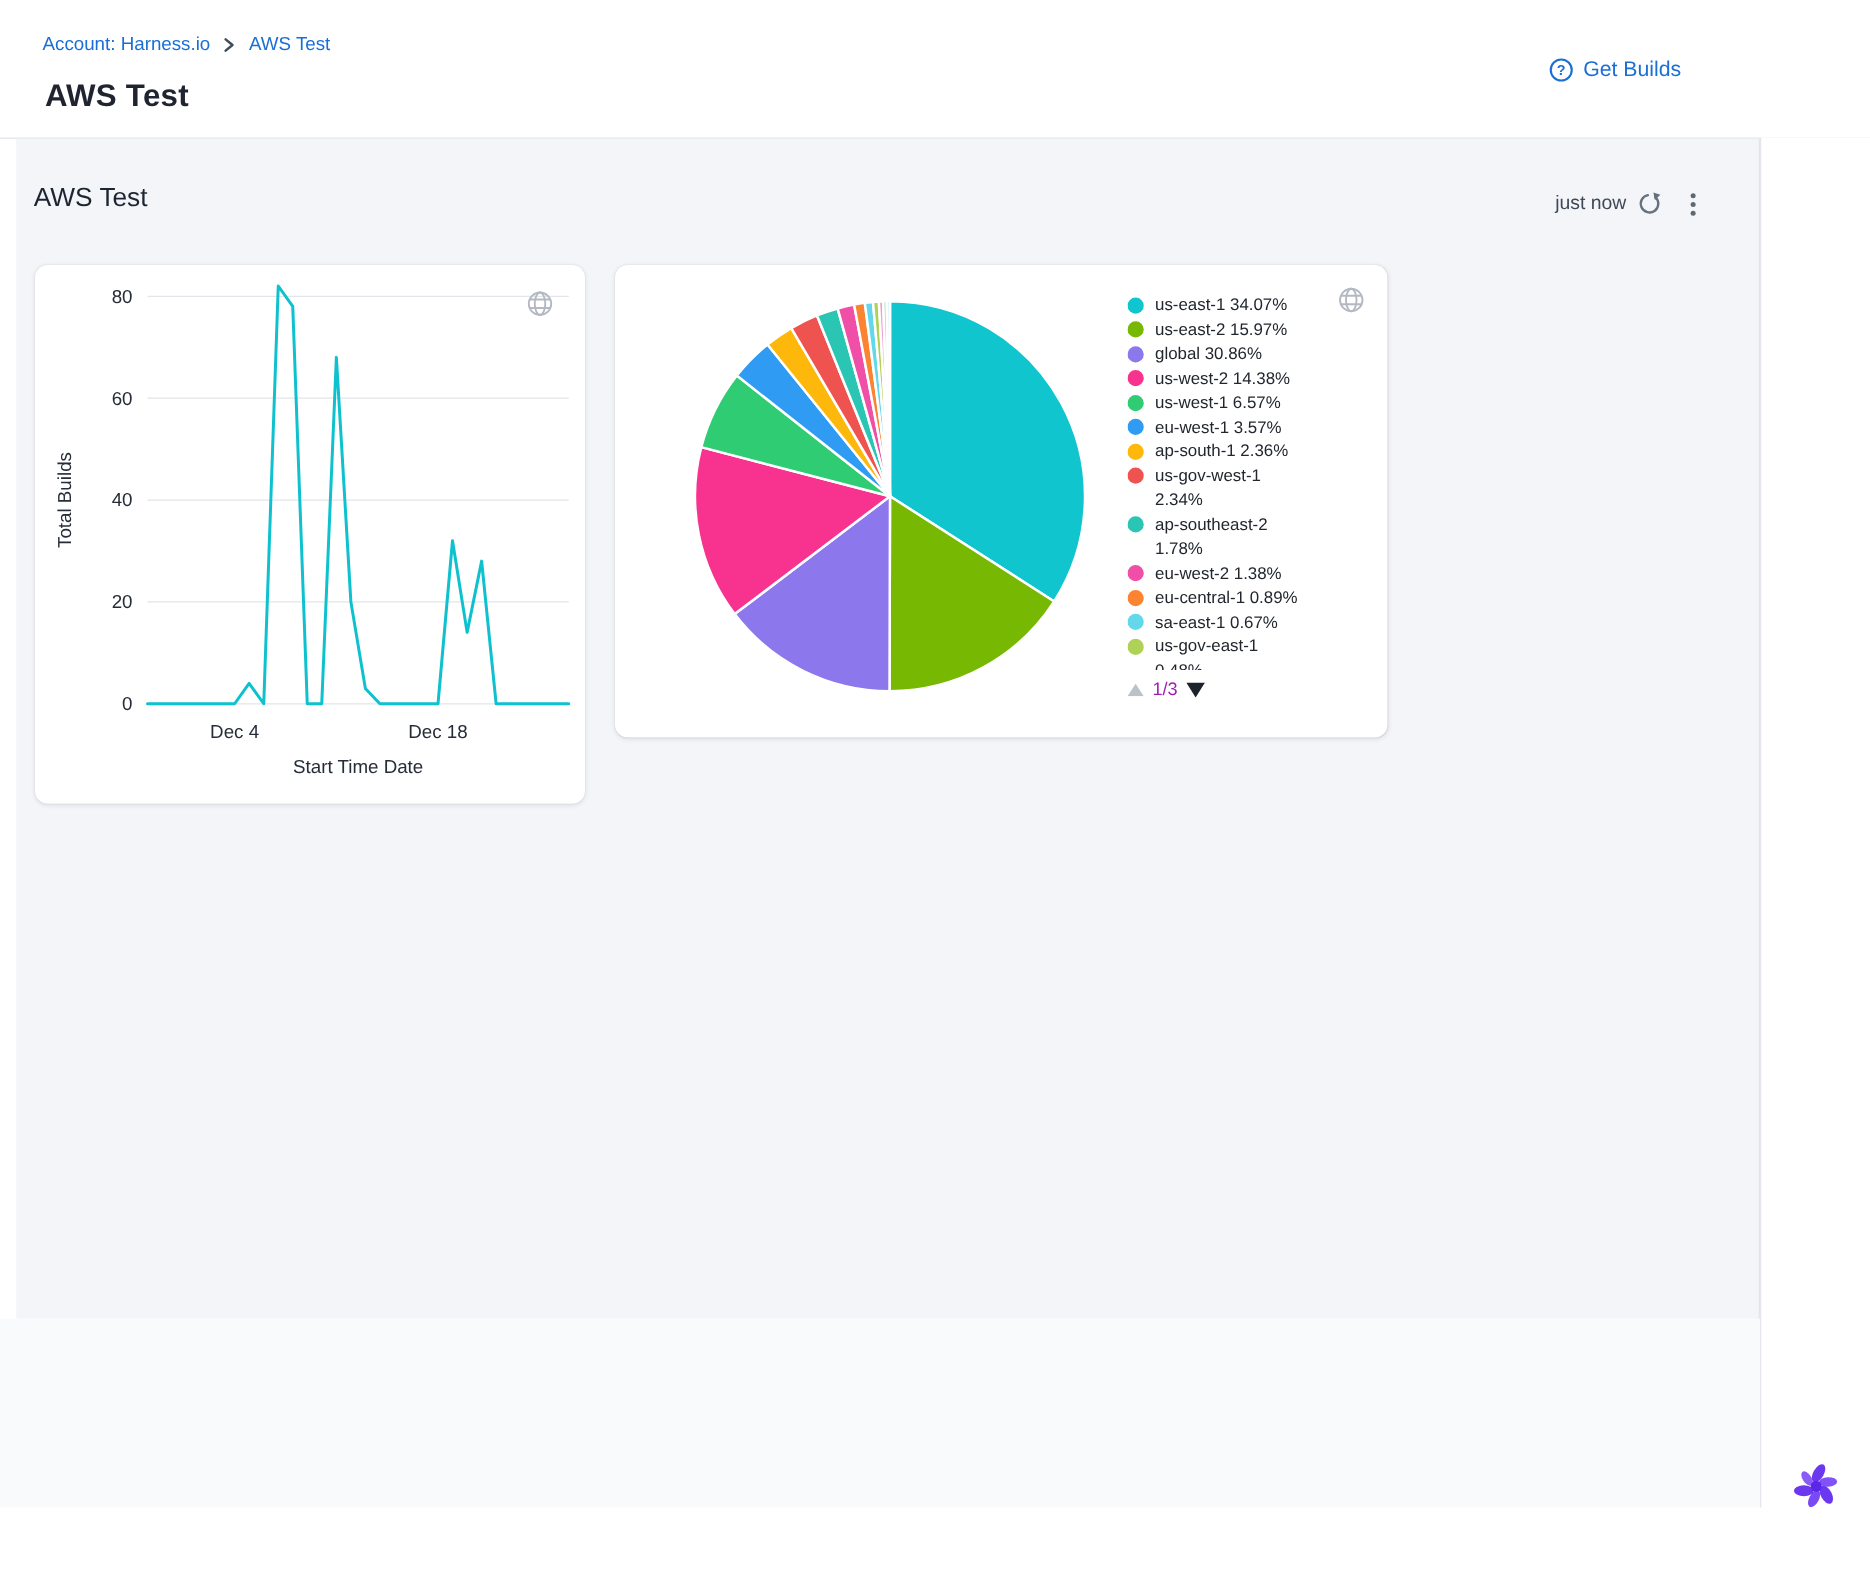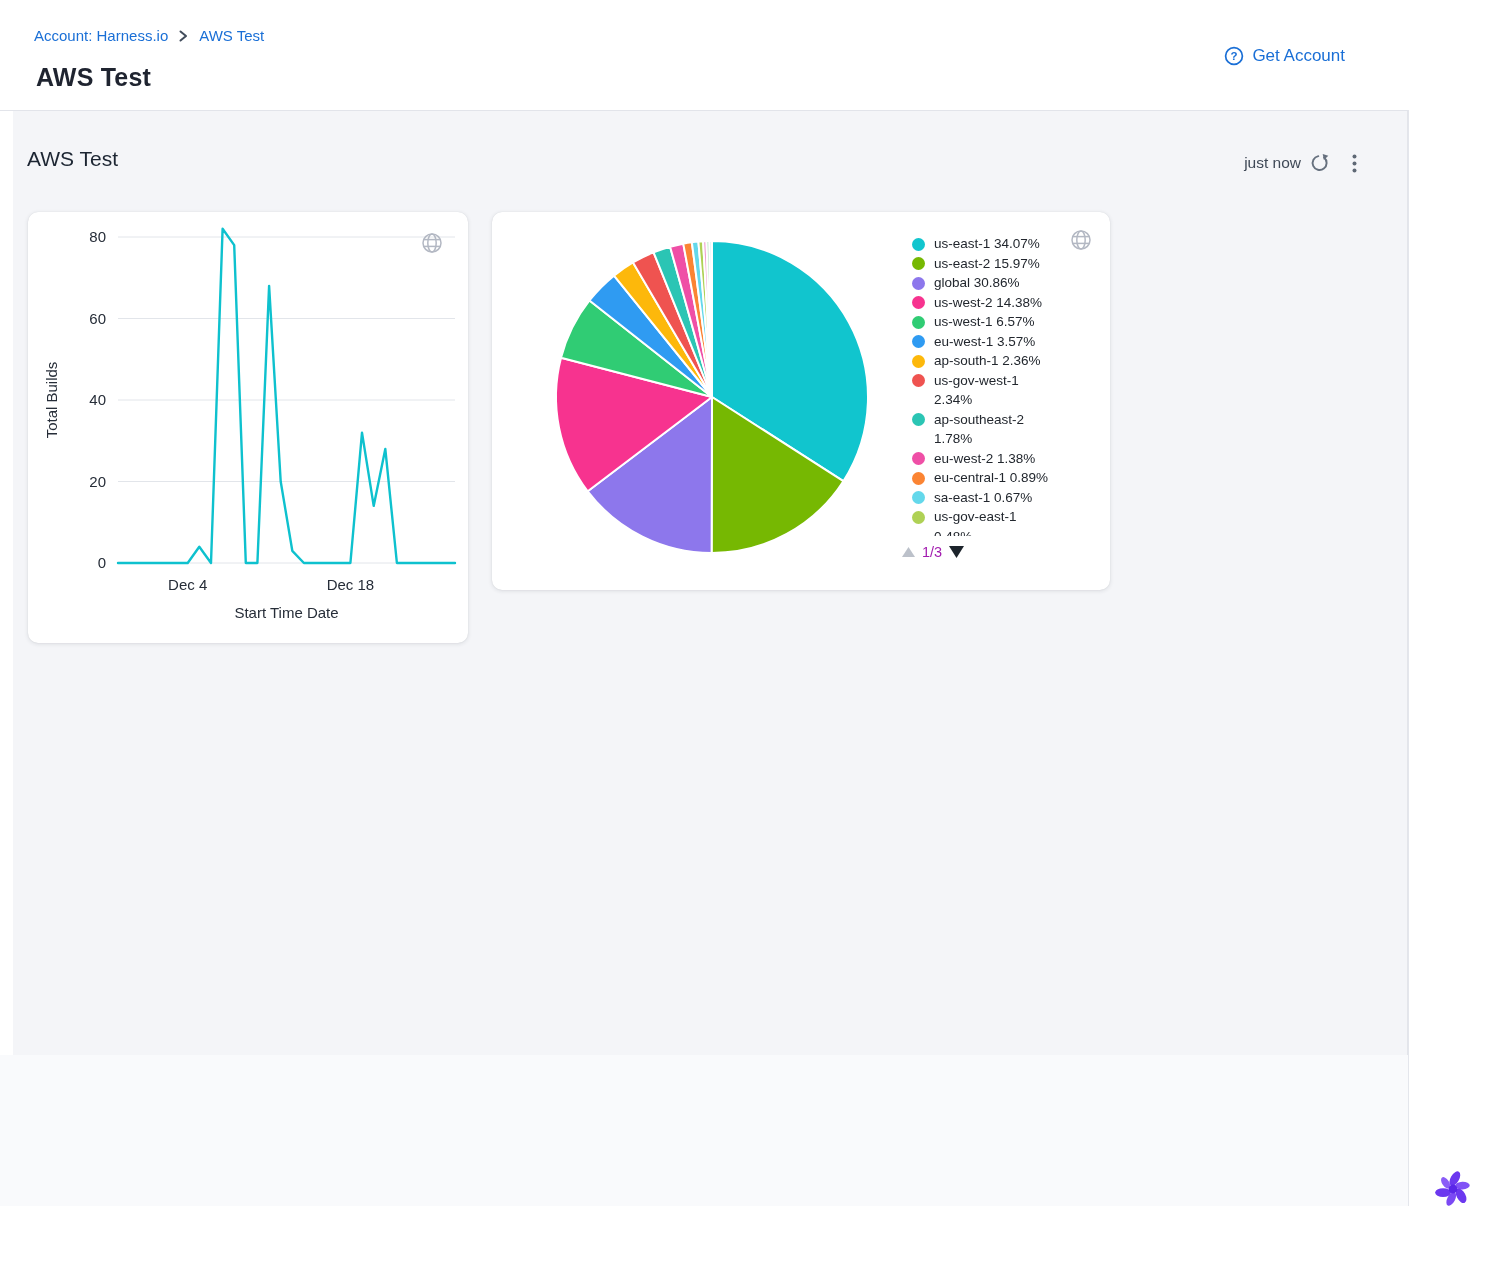--- a/index.html
+++ b/index.html
@@ -29,21 +29,21 @@
   .card{position:absolute;background:#fff;border-radius:10px;
         box-shadow:0 1px 4px rgba(30,40,60,.12),0 0 1px rgba(30,40,60,.14);}
   .line-card{left:15px;top:101px;width:440px;height:431px;}
   .pie-card{left:479px;top:101px;width:618px;height:378px;}
   .globe{position:absolute;}
   .line-card .globe{left:392px;top:19px;}
   .pie-card .globe{left:577px;top:16px;}
   svg text{font-family:"Liberation Sans",sans-serif;}
 
   
-  .legend{position:absolute;left:420px;top:22px;width:205px;height:302px;overflow:hidden;}
+  .legend{position:absolute;left:410px;top:22px;width:205px;height:302px;overflow:hidden;}
   .legend-item{display:flex;align-items:flex-start;cursor:pointer;}
   .legend-dot{width:13px;height:13px;border-radius:50%;margin:3.5px 9px 0 0;flex:none;}
   .legend-text{font-size:13.5px;line-height:19.5px;color:#22272e;max-width:152px;}
   .legend-pg{position:absolute;left:410px;top:332px;display:flex;align-items:center;
              gap:7px;font-size:14.5px;color:#a21caf;}
   .pg-btn{display:flex;align-items:center;cursor:pointer;}
 
   
   .bottom{position:absolute;left:0;top:1055px;width:1408px;height:211px;background:#f9fafc;}
   .rightcol{position:absolute;left:1408px;top:110px;width:87px;height:1156px;
@@ -64,21 +64,21 @@
     <span class="crumb">AWS Test</span>
   </div>
 
   <h1 class="page-title">AWS Test</h1>
 
   <div class="get-started">
     <svg width="20" height="20" viewBox="0 0 20 20">
       <circle cx="10" cy="10" r="8.4" fill="none" stroke="#1a6fd6" stroke-width="1.7"></circle>
       <text x="10" y="14.2" text-anchor="middle" font-size="11.5" font-weight="bold" fill="#1a6fd6">?</text>
     </svg>
-    <span>Get Account</span>
+    <span>Get Builds</span>
   </div>
 
   <div class="divider"></div>
 
   <div class="content">
 
     <div class="dash-title">AWS Test</div>
 
     <div class="dash-controls">
       <span class="just-now">just now</span>

